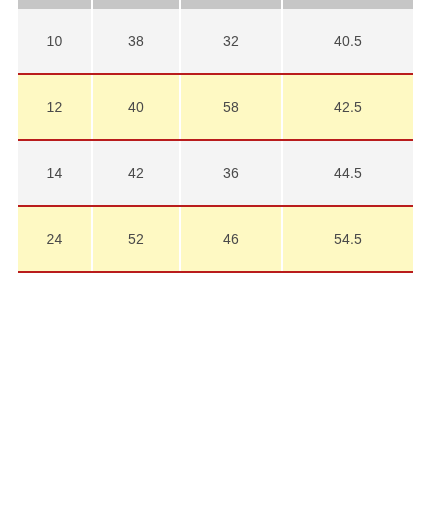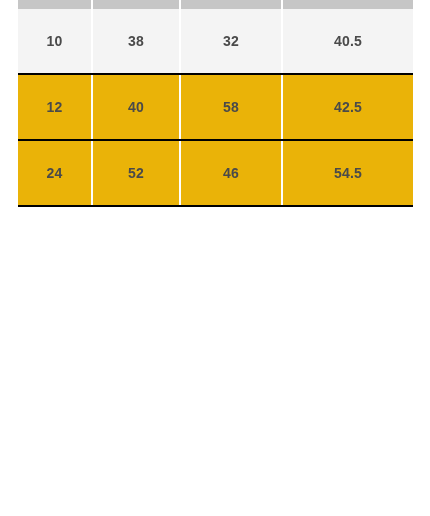--- a/index.html
+++ b/index.html
@@ -53,32 +53,32 @@
     white-space: nowrap;
   }
   thead th.header-cell:last-child {
     border-right: none;
   }
 
   tbody tr.data-row {
     height: 64px;
   }
   tbody tr.data-row.odd  td.data-cell { background: #f4f4f4; }
-  tbody tr.data-row.even td.data-cell { background: #eab308; }
+  tbody tr.data-row.even td.data-cell { background: #fef9c3; }
 
   tbody td.data-cell {
     height: 64px;
     padding: 0;
     text-align: center;
     vertical-align: middle;
     font-size: 14px;
-    font-weight: bold;
+    font-weight: normal;
     color: #4a4a4a;
     border-right: 2px solid #ffffff;
-    border-bottom: 2px solid #000000;
+    border-bottom: 2px solid #b91c1c;
     letter-spacing: 0.2px;
     white-space: nowrap;
   }
   tbody td.data-cell:last-child {
     border-right: none;
   }
 </style>
 </head>
 <body>
 
@@ -104,20 +104,26 @@
           <td class="data-cell">38</td>
           <td class="data-cell">32</td>
           <td class="data-cell">40.5</td>
         </tr>
         <tr class="data-row even">
           <td class="data-cell">12</td>
           <td class="data-cell">40</td>
           <td class="data-cell">58</td>
           <td class="data-cell">42.5</td>
         </tr>
+        <tr class="data-row odd">
+          <td class="data-cell">14</td>
+          <td class="data-cell">42</td>
+          <td class="data-cell">36</td>
+          <td class="data-cell">44.5</td>
+        </tr>
         <tr class="data-row even">
           <td class="data-cell">24</td>
           <td class="data-cell">52</td>
           <td class="data-cell">46</td>
           <td class="data-cell">54.5</td>
         </tr>
       </tbody>
   </table>
 </div>
 

